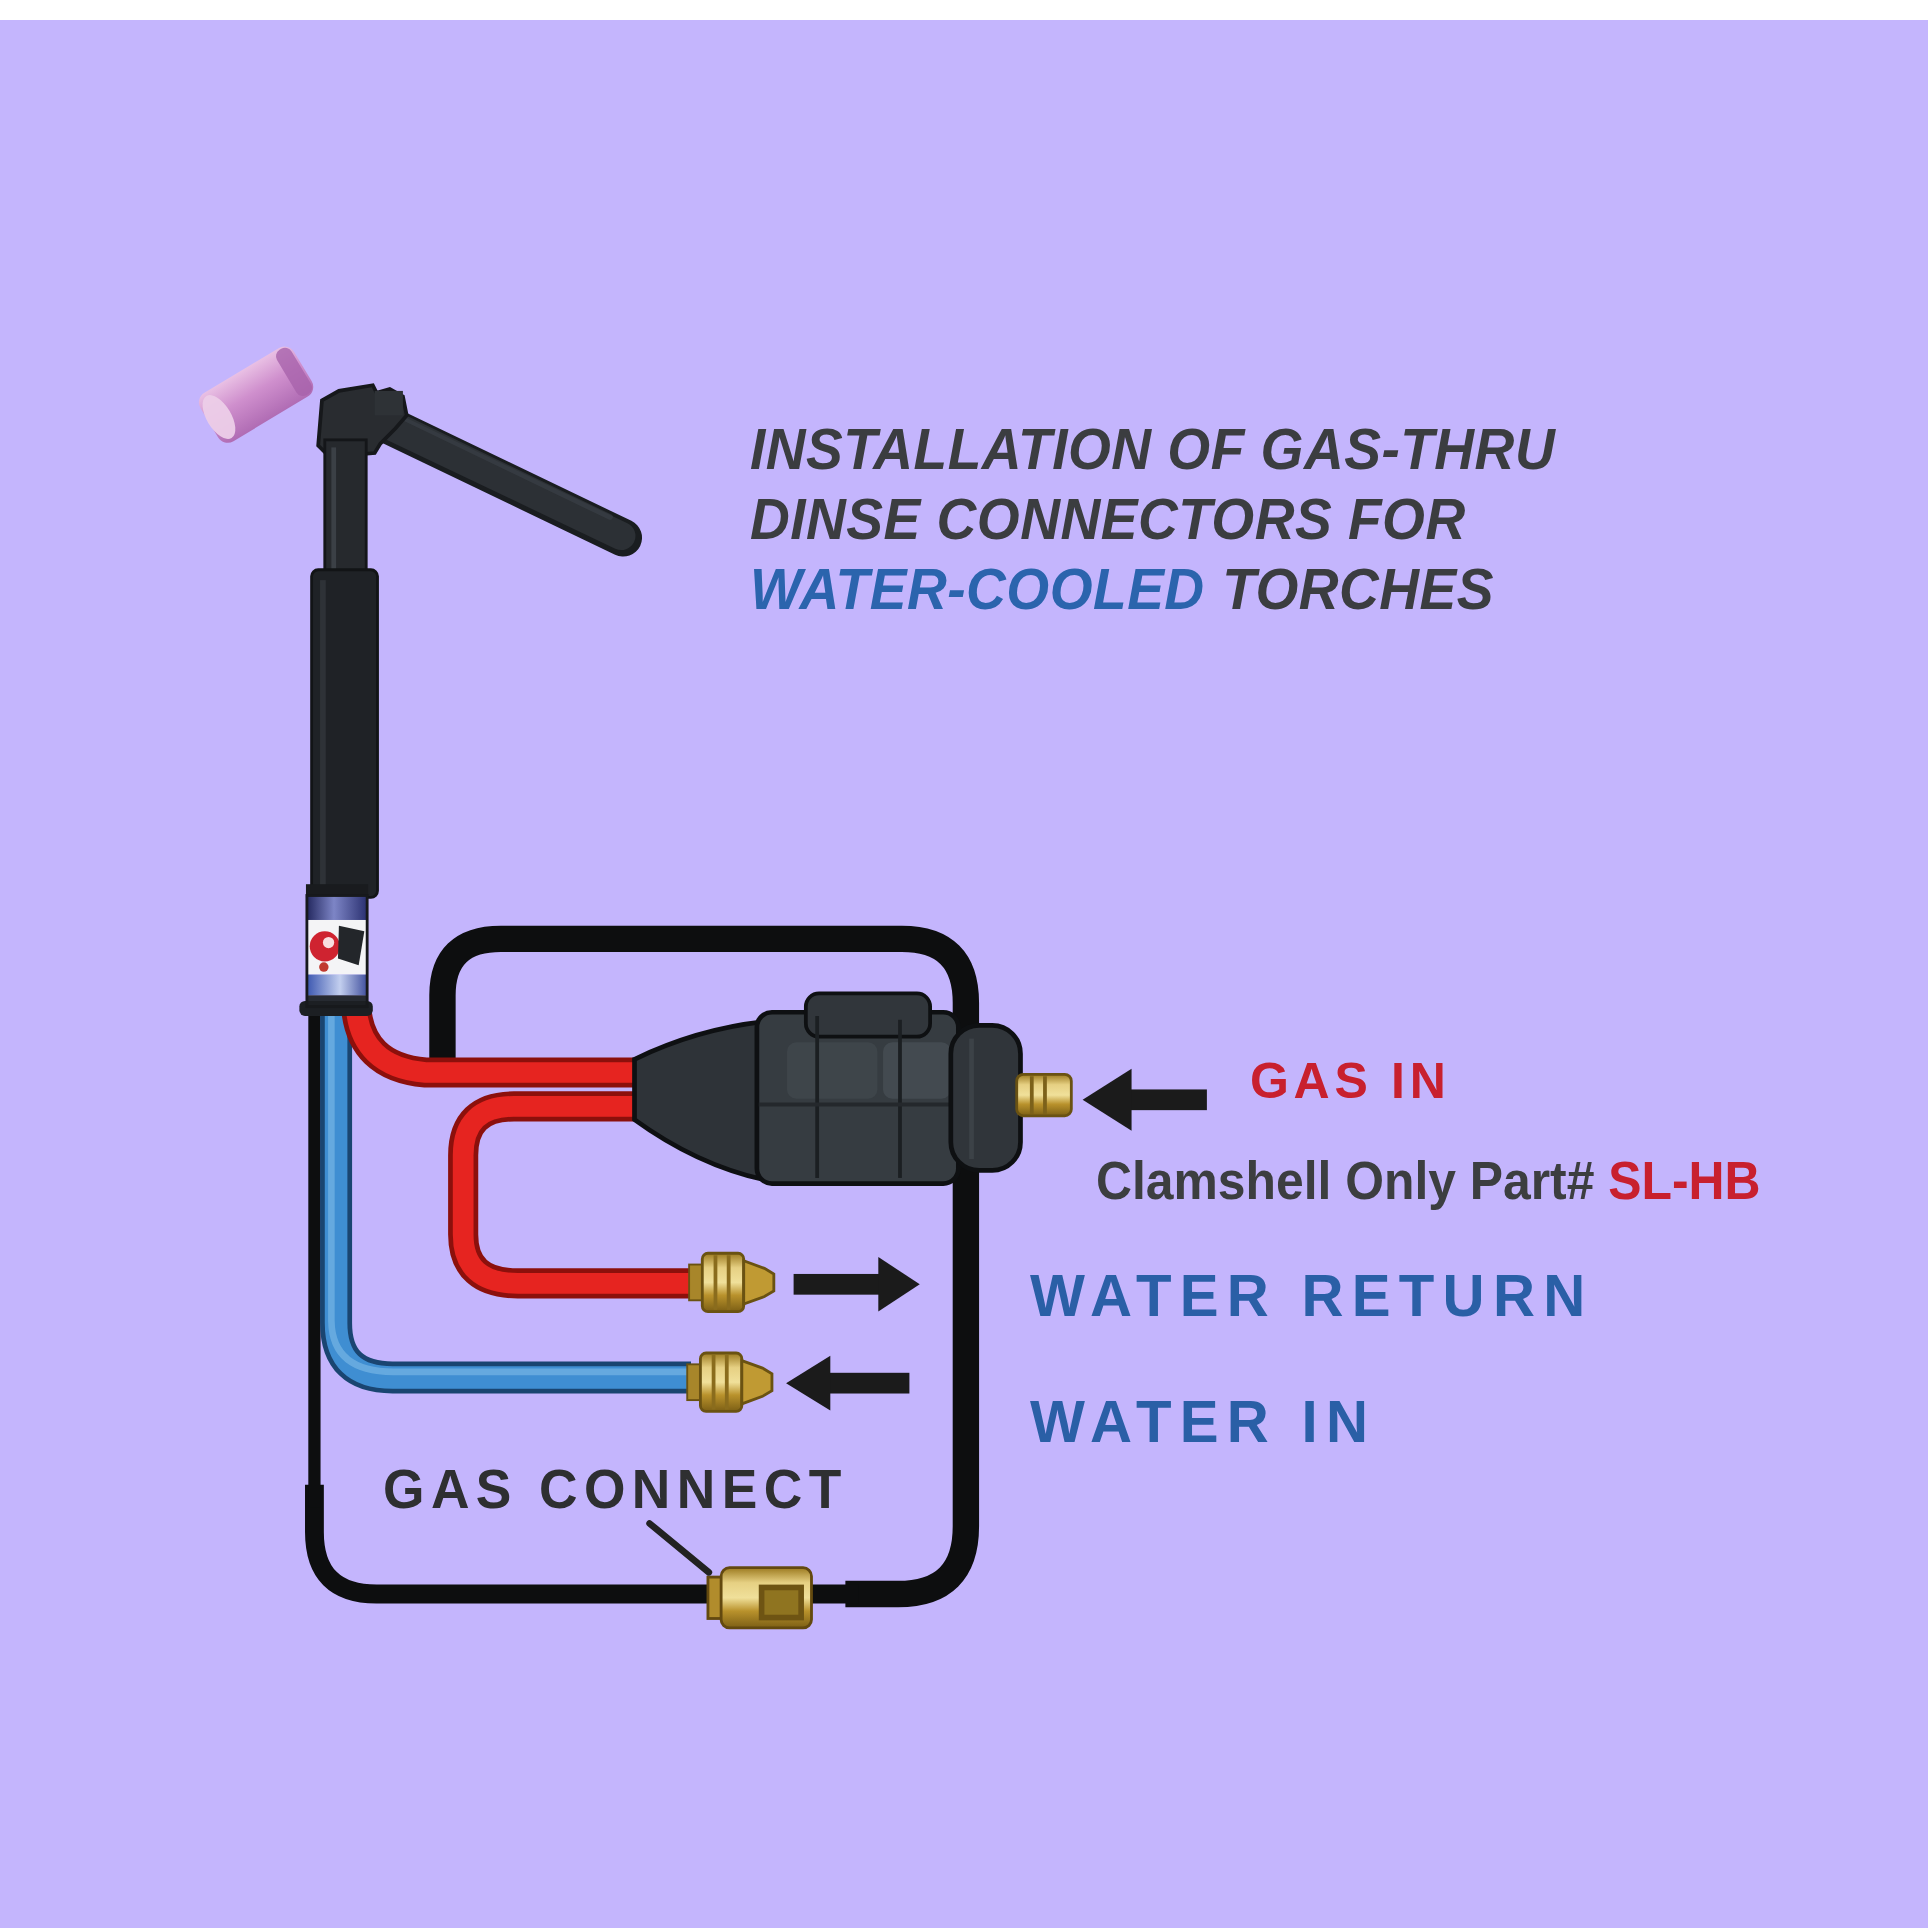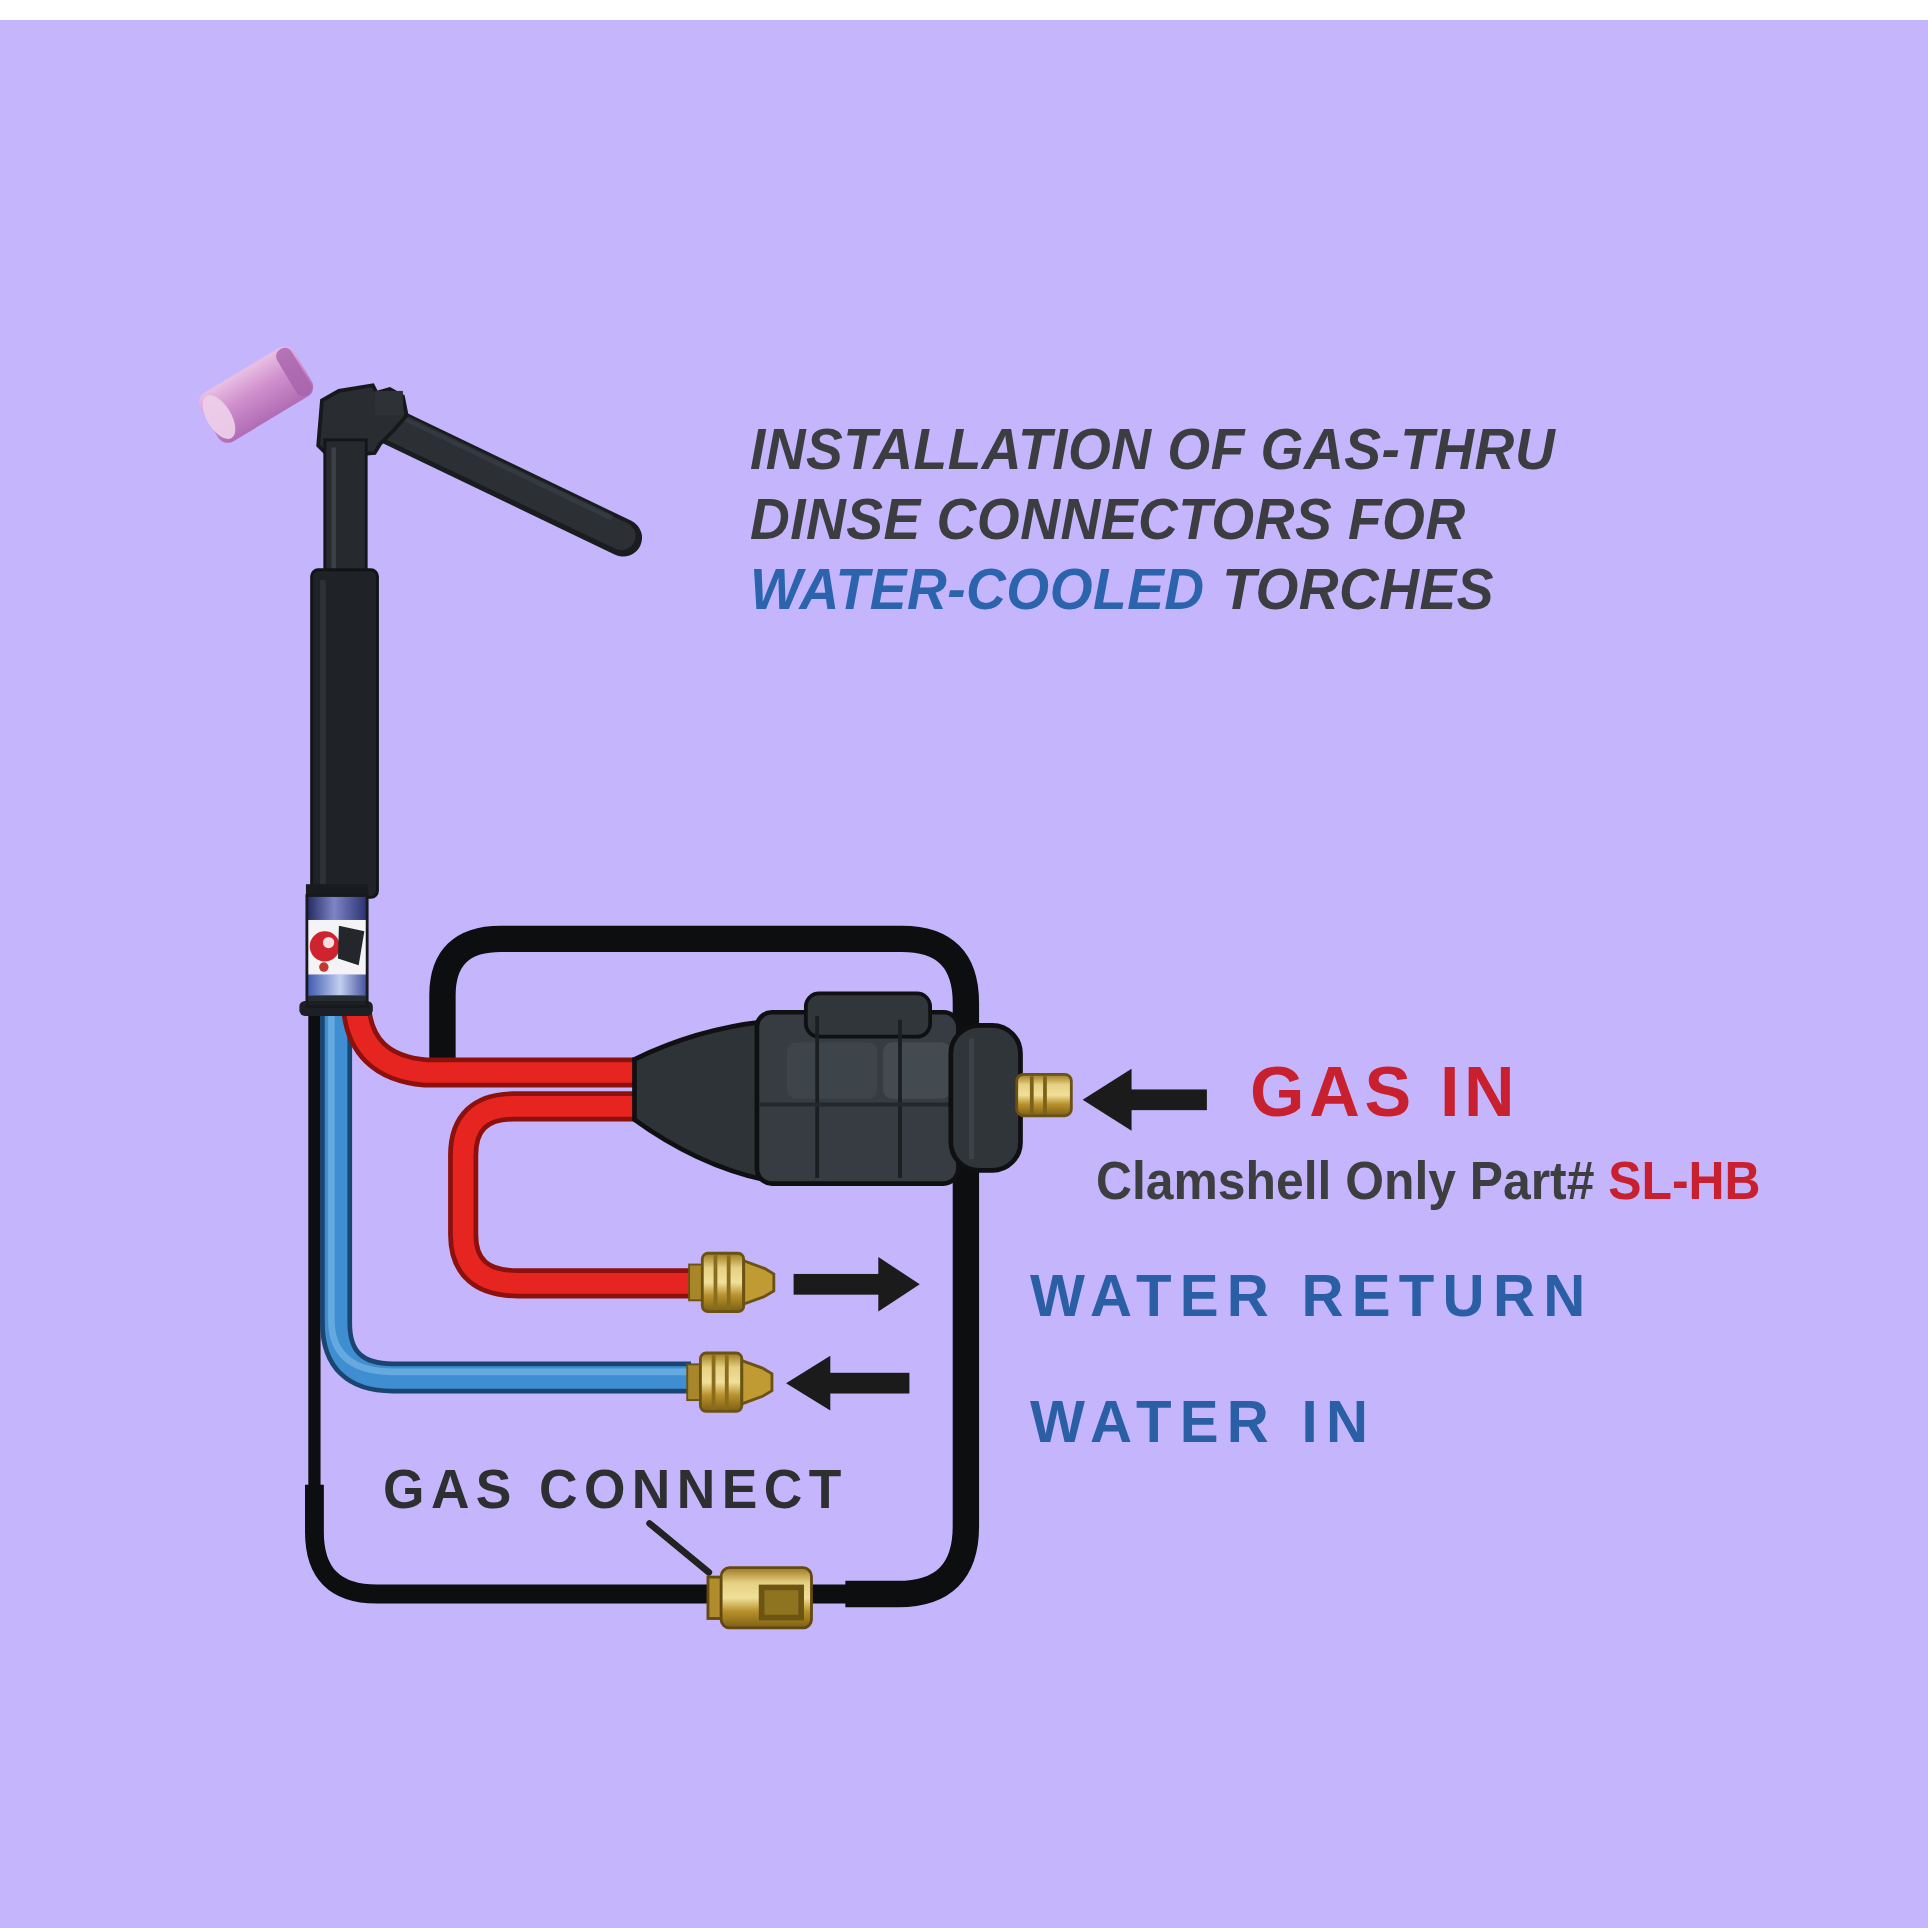--- a/index.html
+++ b/index.html
@@ -10,21 +10,21 @@
   }
   .canvas svg{position:absolute;left:0;top:0;}
   .label{position:absolute;white-space:nowrap;transform-origin:left top;}
   .title{
     left:750px;top:394px;font-size:58px;line-height:70px;font-weight:700;font-style:italic;
     color:#3b3d40;transform:scaleX(0.95);letter-spacing:0.5px;
   }
   .title .hl{color:#2b64ad;}
   .title .rest{margin-left:0.32em;}
   .gas-in{
-    left:1250px;top:1032px;font-size:70px;font-weight:700;letter-spacing:4.7px;color:#c8202e;
+    left:1250px;top:1032px;font-size:50px;font-weight:700;letter-spacing:4.7px;color:#c8202e;
   }
   .clamshell{
     left:1096px;top:1130px;font-size:53px;font-weight:600;color:#3c3e40;transform:scaleX(0.94);
   }
   .clamshell .part{color:#c8202e;font-weight:700;margin-left:0.28em;}
   .water-return{
     left:1030px;top:1241px;font-size:60px;font-weight:700;letter-spacing:8.5px;color:#2a5fa6;transform:scaleX(0.97);
   }
   .water-in{
     left:1030px;top:1367px;font-size:60px;font-weight:700;letter-spacing:8.5px;color:#2a5fa6;transform:scaleX(0.97);

